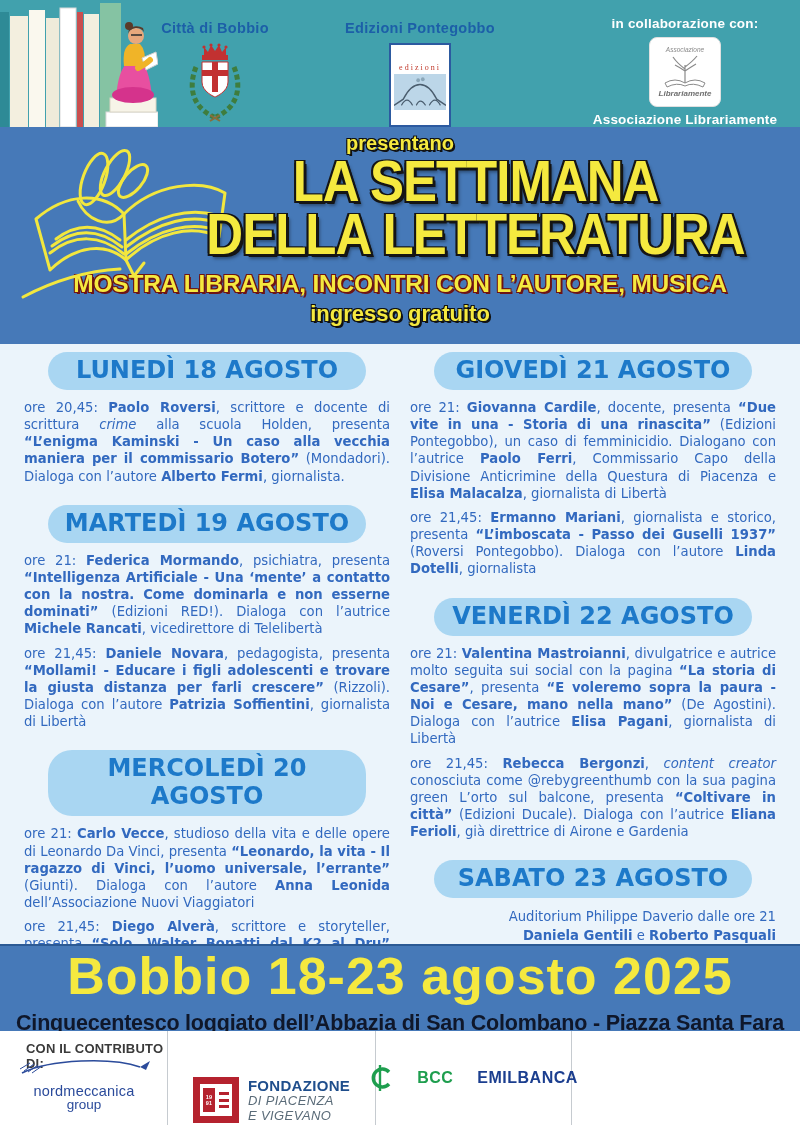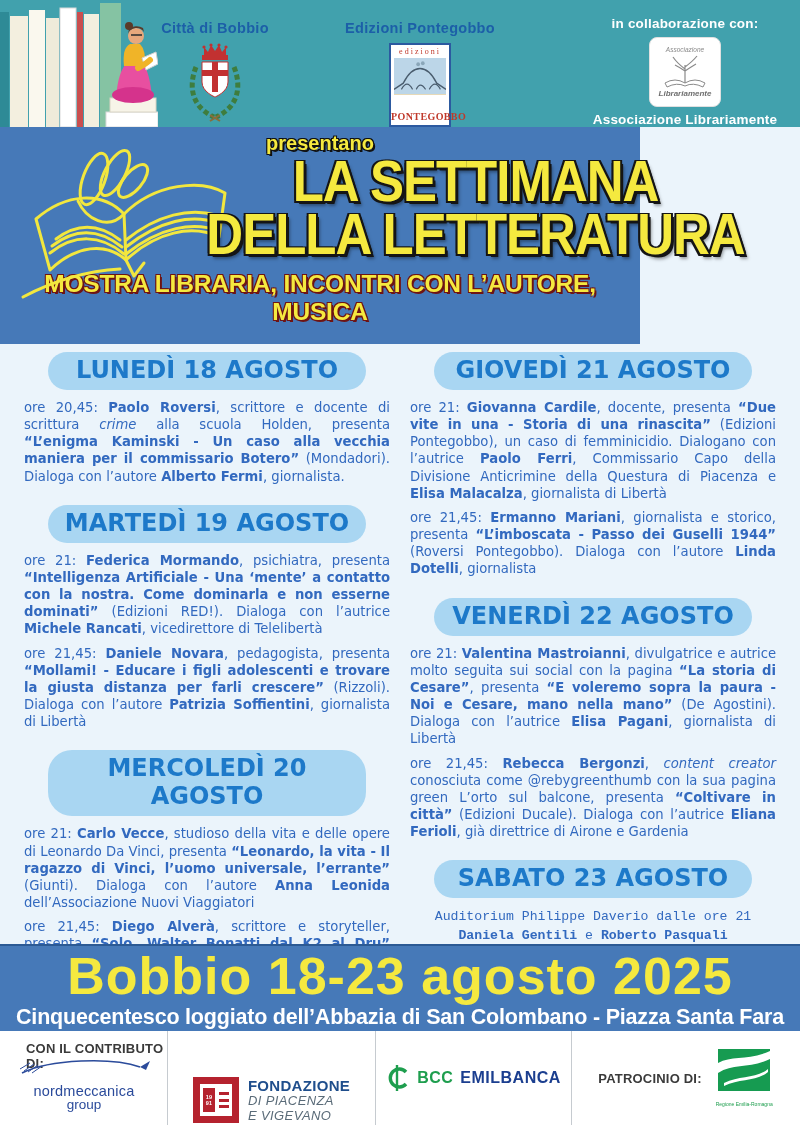--- a/index.html
+++ b/index.html
@@ -11,57 +11,57 @@
   .top-band { position:absolute; left:0; top:0; width:800px; height:127px; background:#41A1AD; }
   .books-art { position:absolute; left:0; top:0; }
   .hdr-block { position:absolute; text-align:center; }
   .hdr-label-blue { font-size:14.5px; font-weight:bold; color:#1C5FA8; letter-spacing:.3px; }
   .hdr-label-white { font-size:13.5px; font-weight:bold; color:#FFFFFF; letter-spacing:.2px; }
   #city-block { left:140px; top:20px; width:150px; }
   #publisher-block { left:342px; top:20px; width:156px; }
   #collab-block { left:578px; top:16px; width:214px; }
 
   .ponte-logo { width:62px; height:84px; margin:7px auto 0; background:#fff; border:2px solid #2C5AA0; display:flex; flex-direction:column; }
-  .ponte-ed { font-family:"Liberation Serif", serif; font-size:8px; letter-spacing:2px; color:#C0392B; padding-top:2px; }
+  .ponte-ed { font-family:"Liberation Serif", serif; font-size:8px; letter-spacing:2px; color:#C0392B; padding-top:18px; }
   .ponte-sky { flex:1; background:#BCD6E8; margin:2px 3px 0; position:relative; }
   .ponte-sand { height:11px; background:#E6D9B8; margin:0 3px; }
   .ponte-name { font-family:"Liberation Serif", serif; font-size:10px; font-weight:bold; color:#C0392B; letter-spacing:.4px; padding:16px 0 3px; }
 
   .libra-logo { width:72px; height:70px; margin:6px auto 5px; background:#fff; border-radius:8px; border:1px solid #e0e0e0; display:flex; flex-direction:column; align-items:center; justify-content:center; padding:4px 2px; }
   .libra-small { font-size:6.5px; font-style:italic; color:#8a8a8a; }
   .libra-script { font-size:8px; font-style:italic; font-weight:bold; color:#6f6f6f; }
 
   
-  .title-band { position:absolute; left:0; top:127px; width:640px; height:217px; background:#4679B8; }
+  .title-band { position:absolute; left:0; top:127px; width:800px; height:217px; background:#4679B8; }
   .presentano { text-align:center; padding-top:5px; font-size:20px; font-weight:bold; color:#F5E93F;
     text-shadow:-1px -1px 0 #111,1px -1px 0 #111,-1px 1px 0 #111,2px 2px 0 #111; }
   .main-title { margin-left:168px; width:615px; text-align:center; color:#F5E93F; font-weight:bold; }
   .title-line { font-size:51px; line-height:1.04; transform:scaleY(1.12); letter-spacing:-1px;
     text-shadow:-2px -1px 0 #151515,2px -1px 0 #151515,-2px 2px 0 #151515,3px 3px 0 #151515,4px 4px 3px rgba(0,0,0,.35); }
   .subtitle { margin-top:9px; text-align:center; font-size:24.5px; font-weight:bold; color:#F5E93F; letter-spacing:-.2px;
     text-shadow:-1px -1px 0 #6e1414,1px -1px 0 #6e1414,-1px 1px 0 #6e1414,2px 2px 0 #6e1414; }
   .free-entry { margin-top:3px; text-align:center; font-size:22px; font-weight:bold; color:#F5E93F;
     text-shadow:-1px -1px 0 #111,1px -1px 0 #111,-1px 1px 0 #111,2px 2px 0 #111; }
   .book-art { position:absolute; left:20px; top:12px; }
 
   
   .content { position:absolute; left:0; top:344px; width:800px; height:600px; background:#EBF4FB; display:flex; gap:16px; padding:8px 22px 0; }
   .col { flex:1; }
   section.day { margin-bottom:20px; }
   .pill { width:86%; margin:0 auto 9px; background:#A9D6F2; border-radius:24px; text-align:center;
     font-family:"DejaVu Sans", sans-serif; font-weight:bold; font-size:24px; color:#1D79C9; padding:4px 0 6px; letter-spacing:0; }
   p.body { font-family:"DejaVu Sans", sans-serif; font-size:13.2px; line-height:1.3; color:#3269BF; text-align:justify; margin:7px 2px; }
-  p.body.center { text-align:center; margin:2px 2px;font-family:Liberation Mono, monospace; }
+  p.body.center { text-align:right; margin:2px 2px; }
   p.body .b { font-weight:bold; }
   p.body .i { font-style:italic; }
 
   
   .date-band { position:absolute; left:0; top:944px; width:800px; height:87px; background:#4679B8; border-top:2px solid #2C5A94; text-align:center; }
   .date-main { margin-top:4px; font-size:52px; font-weight:bold; color:#F5E93F; letter-spacing:1px; line-height:1.02; }
-  .date-venue { margin-top:2px; font-size:21.5px; font-weight:bold; color:#ffffff; letter-spacing:-.2px; }
+  .date-venue { margin-top:8px; font-size:21.5px; font-weight:bold; color:#0f172a; letter-spacing:-.2px; }
 
   
   .footer { position:absolute; left:0; top:1031px; width:800px; height:94px; background:#fff; display:flex; }
   .fcell { height:100%; position:relative; }
   .fcell.b { border-right:1px solid #C6CBD0; }
   #fc1 { width:168px; }
   #fc2 { width:208px; display:flex; align-items:center; justify-content:center; }
   #fc3 { width:196px; display:flex; align-items:center; justify-content:center; }
   #fc4 { width:227px; display:flex; align-items:center; justify-content:center; gap:14px; }
   .flabel { font-size:13px; font-weight:bold; color:#3a3a3a; letter-spacing:.2px; }
@@ -70,21 +70,21 @@
   .nordm-name { font-size:14.5px; letter-spacing:.2px; }
   .nordm-group { font-size:13.5px; margin-top:-2px; }
   .fond { display:flex; align-items:center; gap:9px;margin-top:44px; }
   .fond-icon { width:46px; height:46px; background:#B5222E; position:relative; }
   .fond-inner { position:absolute; left:7px; top:7px; right:7px; bottom:7px; background:#fff; display:flex; }
   .fond-badge { width:12px; margin:4px 1px 4px 3px; background:#B5222E; color:#fff; font-size:5.5px; font-weight:bold; line-height:1.1; display:flex; flex-direction:column; align-items:center; justify-content:center; }
   .fond-bars { flex:1; display:flex; flex-direction:column; justify-content:space-evenly; padding:4px 3px; }
   .fond-bars div { height:3px; background:#B5222E; }
   .fond-l1 { font-size:15px; font-weight:bold; color:#1F4E8C; letter-spacing:.3px; }
   .fond-l2 { font-size:13px; color:#5A6B78; letter-spacing:.4px; line-height:1.15;font-style:italic; }
-  .bcc { display:flex; align-items:center; gap:7px; }
+  .bcc { display:flex; align-items:center; gap:24px; }
   .bcc-name1 { font-size:16px; font-weight:bold; color:#1E9E4E; letter-spacing:.5px; }
   .bcc-name2 { font-size:16px; font-weight:bold; color:#1B3E8F; letter-spacing:.5px; }
   .regione { text-align:center; }
   .regione-caption { font-size:5px; color:#1E9E4E; margin-top:2px; }
 </style>
 </head>
 <body>
 
 <div class="poster">
 
@@ -178,20 +178,21 @@
         <ellipse cx="113" cy="42" rx="9" ry="20" transform="rotate(40 113 42)"></ellipse>
         <path d="M58,62 C66,80 88,92 104,75"></path>
       </g>
     </svg>
     <div class="presentano">presentano</div>
     <div class="main-title">
       <div class="title-line">LA SETTIMANA</div>
       <div class="title-line">DELLA LETTERATURA</div>
     </div>
     <div class="subtitle">MOSTRA LIBRARIA, INCONTRI CON L’AUTORE, MUSICA</div>
+    <div class="free-entry">ingresso gratuito</div>
   </div>
 
   <div class="content">
     <div class="col" id="program-col-0">
         <section class="day">
           <div class="pill">LUNEDÌ 18 AGOSTO</div>
           <p class="body"><span>ore 20,45: </span><span class="b">Paolo Roversi</span><span>, scrittore e docente di scrittura </span><span class="i">crime</span><span> alla scuola Holden, presenta </span><span class="b">“L’enigma Kaminski - Un caso alla vecchia maniera per il commissario Botero”</span><span> (Mondadori). Dialoga con l’autore </span><span class="b">Alberto Fermi</span><span>, giornalista.</span></p>
         </section>
         <section class="day">
           <div class="pill">MARTEDÌ 19 AGOSTO</div>
@@ -201,21 +202,21 @@
         <section class="day">
           <div class="pill">MERCOLEDÌ 20 AGOSTO</div>
           <p class="body"><span>ore 21:  </span><span class="b">Carlo Vecce</span><span>, studioso della vita e delle opere di Leonardo Da Vinci, presenta </span><span class="b">“Leonardo, la vita - Il ragazzo di Vinci, l’uomo universale, l’errante”</span><span> (Giunti). Dialoga con l’autore </span><span class="b">Anna Leonida</span><span> dell’Associazione Nuovi Viaggiatori</span></p>
           <p class="body"><span>ore 21,45: </span><span class="b">Diego Alverà</span><span>, scrittore e storyteller, presenta </span><span class="b">“Solo. Walter Bonatti dal K2 al Dru”</span><span> (66thand2nd), dialoga con l’autore </span><span class="b">Stefano Aravecchia</span><span>,  caposervizio sport della Gazzetta di Modena</span></p>
         </section>
       </div>
     <div class="col" id="program-col-1">
         <section class="day">
           <div class="pill">GIOVEDÌ 21 AGOSTO</div>
           <p class="body"><span>ore 21: </span><span class="b">Giovanna Cardile</span><span>, docente, presenta </span><span class="b">“Due vite in una - Storia di una rinascita”</span><span> (Edizioni Pontegobbo), un caso di femminicidio. Dialogano con l’autrice </span><span class="b">Paolo Ferri</span><span>, Commissario Capo della Divisione Anticrimine della Questura di Piacenza e </span><span class="b">Elisa Malacalza</span><span>, giornalista di Libertà</span></p>
-          <p class="body"><span>ore 21,45: </span><span class="b">Ermanno Mariani</span><span>, giornalista e storico, presenta </span><span class="b">“L’imboscata - Passo dei Guselli 1944”</span><span> (Roversi Pontegobbo). Dialoga con l’autore </span><span class="b">Linda Dotelli</span><span>, giornalista</span></p>
+          <p class="body"><span>ore 21,45: </span><span class="b">Ermanno Mariani</span><span>, giornalista e storico, presenta </span><span class="b">“L’imboscata - Passo dei Guselli 1937”</span><span> (Roversi Pontegobbo). Dialoga con l’autore </span><span class="b">Linda Dotelli</span><span>, giornalista</span></p>
         </section>
         <section class="day">
           <div class="pill">VENERDÌ 22 AGOSTO</div>
           <p class="body"><span>ore 21: </span><span class="b">Valentina Mastroianni</span><span>, divulgatrice e autrice molto seguita sui social con la pagina </span><span class="b">“La storia di Cesare”</span><span>, presenta </span><span class="b">“E voleremo sopra la paura - Noi e Cesare, mano nella mano”</span><span> (De Agostini). Dialoga con l’autrice </span><span class="b">Elisa Pagani</span><span>, giornalista di Libertà</span></p>
           <p class="body"><span>ore 21,45: </span><span class="b">Rebecca Bergonzi</span><span>, </span><span class="i">content creator</span><span> conosciuta come @rebygreenthumb con la sua pagina green L’orto sul balcone, presenta </span><span class="b">“Coltivare in città”</span><span> (Edizioni Ducale). Dialoga con l’autrice </span><span class="b">Eliana Ferioli</span><span>, già direttrice di Airone e Gardenia</span></p>
         </section>
         <section class="day">
           <div class="pill">SABATO 23 AGOSTO</div>
           <p class="body center" style="margin-top: 10px;"><span>Auditorium Philippe Daverio dalle ore 21</span></p>
           <p class="body center"><span class="b">Daniela Gentili</span><span> e </span><span class="b">Roberto Pasquali</span></p>
@@ -272,25 +273,14 @@
     <div class="fcell b" id="fc3">
       <div class="bcc">
         <svg width="24" height="28" viewBox="0 0 24 28">
           <path d="M20,8 A9 9 0 1 0 20,20" stroke="#1E9E4E" stroke-width="3.4" fill="none"></path>
           <line x1="11" y1="1" x2="11" y2="27" stroke="#1E9E4E" stroke-width="2.4"></line>
         </svg>
         <span class="bcc-name1">BCC</span>
         <span class="bcc-name2">EMILBANCA</span>
       </div>
     </div>
-    <div class="fcell" id="fc4">
-      <div class="flabel">PATROCINIO DI:</div>
-      <div class="regione">
-        <svg width="52" height="46" viewBox="0 0 52 46">
-          <rect x="0" y="0" width="52" height="42" fill="#169B51"></rect>
-          <path d="M0,14 C14,6 30,12 52,2 L52,10 C32,20 16,14 0,24 Z" fill="#FFFFFF"></path>
-          <path d="M6,34 C22,26 38,30 50,20 L50,23 C38,33 22,29 6,37 Z" fill="#FFFFFF"></path>
-        </svg>
-        <div class="regione-caption">Regione Emilia-Romagna</div>
-      </div>
-    </div>
   </div>
 </div>
 
 </body></html>

